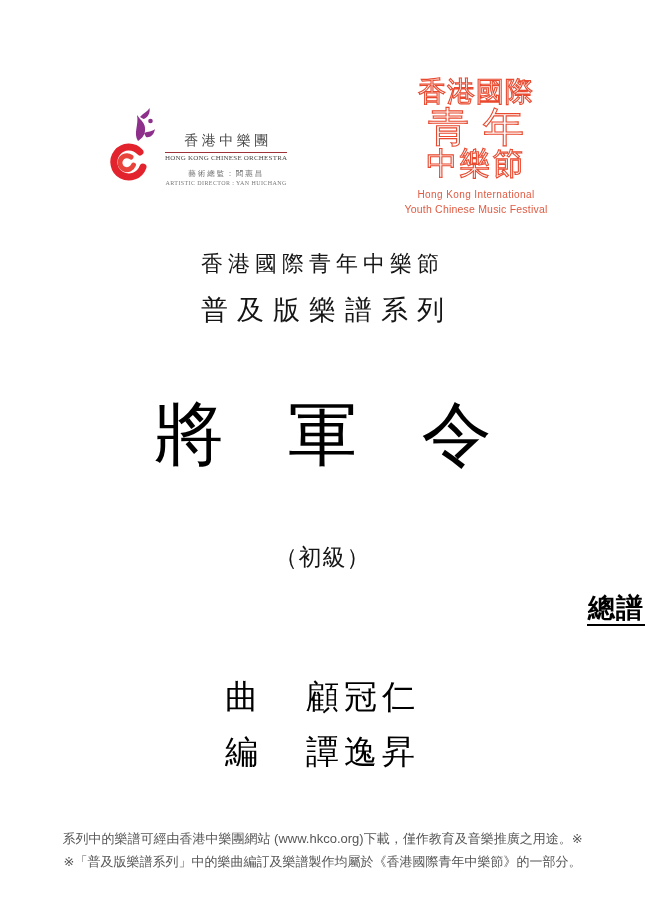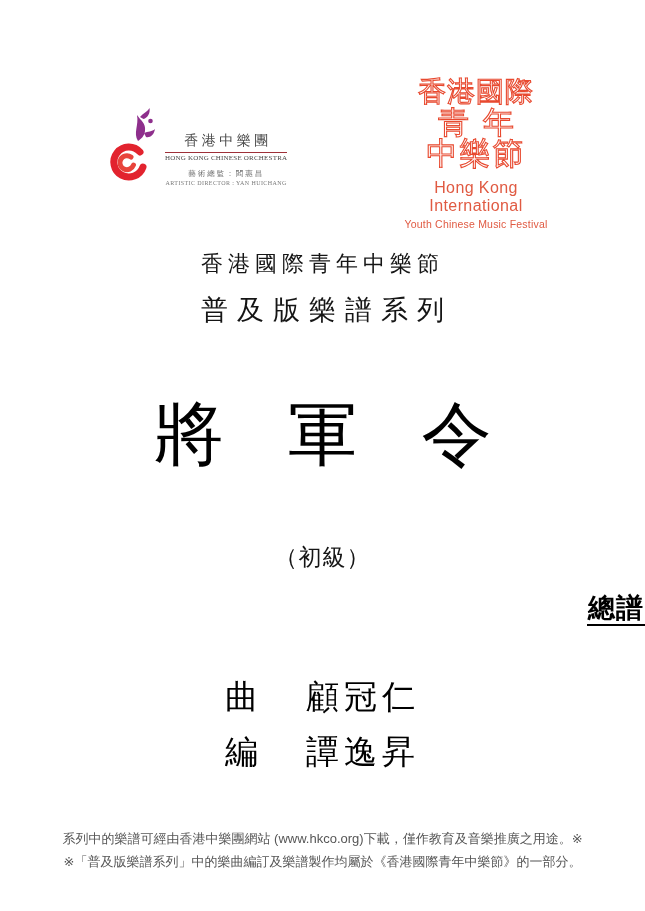--- a/index.html
+++ b/index.html
@@ -27,24 +27,24 @@
   
   .festival{position:absolute;left:396px;top:78px;width:160px;text-align:center;}
   .fest-art{
     font-family:"Liberation Sans","DejaVu Sans",sans-serif;
     font-weight:300;color:#e8492f;line-height:1.02;
   }
   @supports (-webkit-text-stroke: 1px red){
     .fest-art{-webkit-text-fill-color:transparent;-webkit-text-stroke:1.1px #e8492f;}
   }
   .fest-art .l1{font-size:28px;letter-spacing:1px;}
-  .fest-art .l2{font-size:31px;letter-spacing:14px;padding-left:14px;}
+  .fest-art .l2{font-size:41px;letter-spacing:14px;padding-left:14px;}
   .fest-art .l3{font-size:31px;letter-spacing:2px;}
   .fest-en{margin-top:9px;font-family:"Liberation Sans","DejaVu Sans",sans-serif;color:#e05a42;}
-  .fest-en .e1{font-size:16px;letter-spacing:0.4px;text-align:center;}
+  .fest-en .e1{font-size:10px;letter-spacing:0.4px;text-align:center;}
   .fest-en .e2{font-size:10.5px;letter-spacing:0.2px;margin-top:3px;}
 
   
   .series{position:absolute;top:249px;left:0;width:100%;text-align:center;color:#151515;}
   .series .s1{font-size:22px;letter-spacing:5px;}
   .series .s2{font-size:27px;letter-spacing:9px;padding-left:9px;margin-top:13px;}
 
   
   .main-title{
     position:absolute;top:398px;left:0;width:100%;

